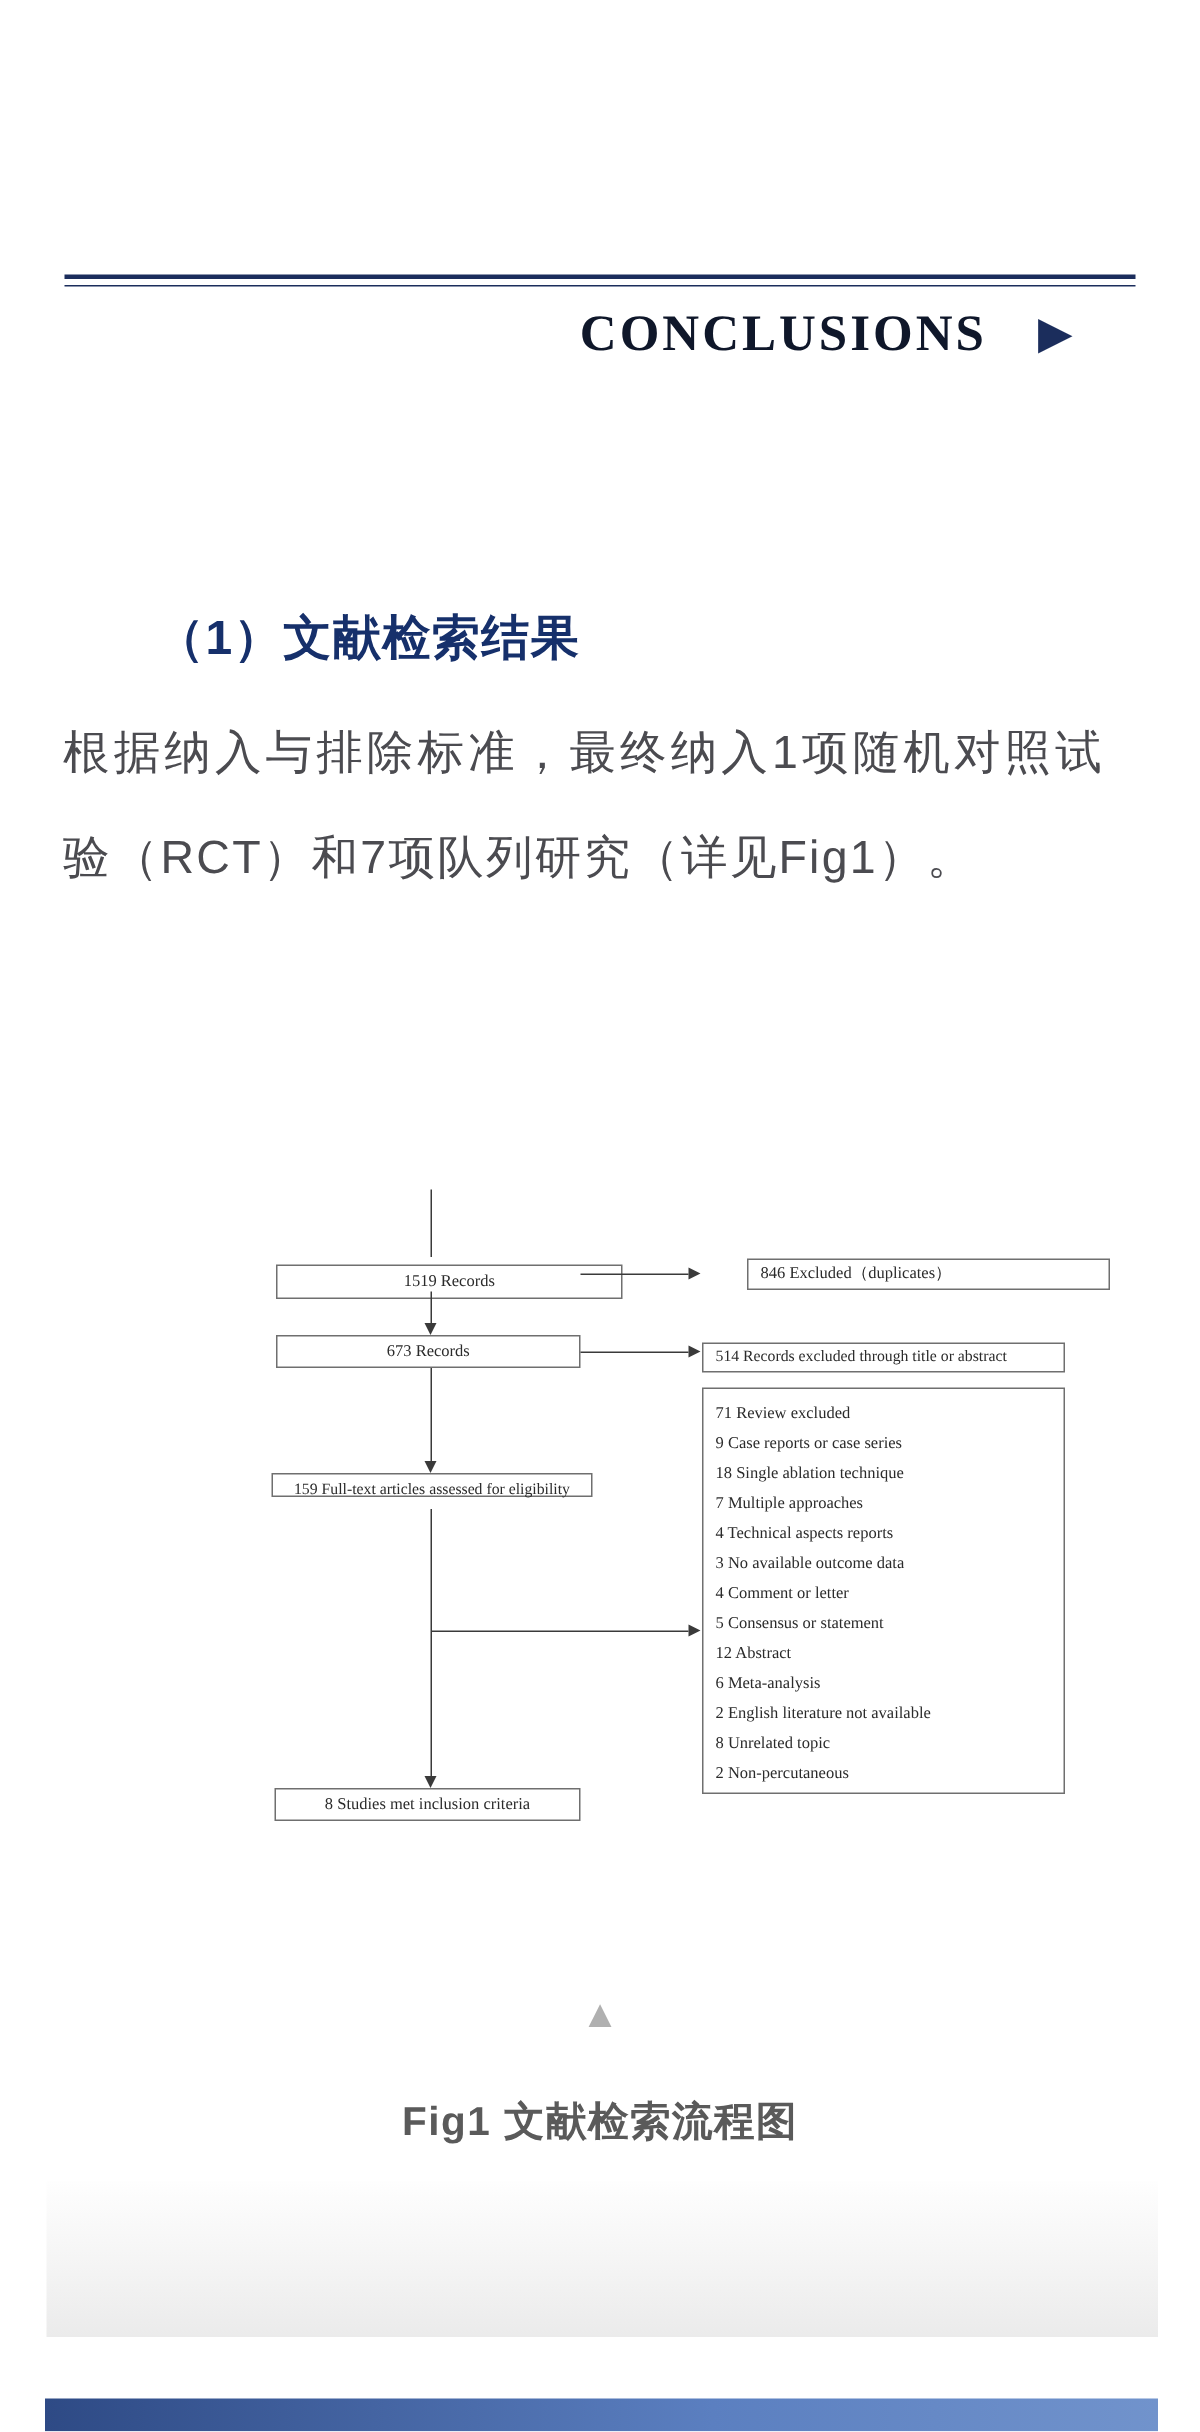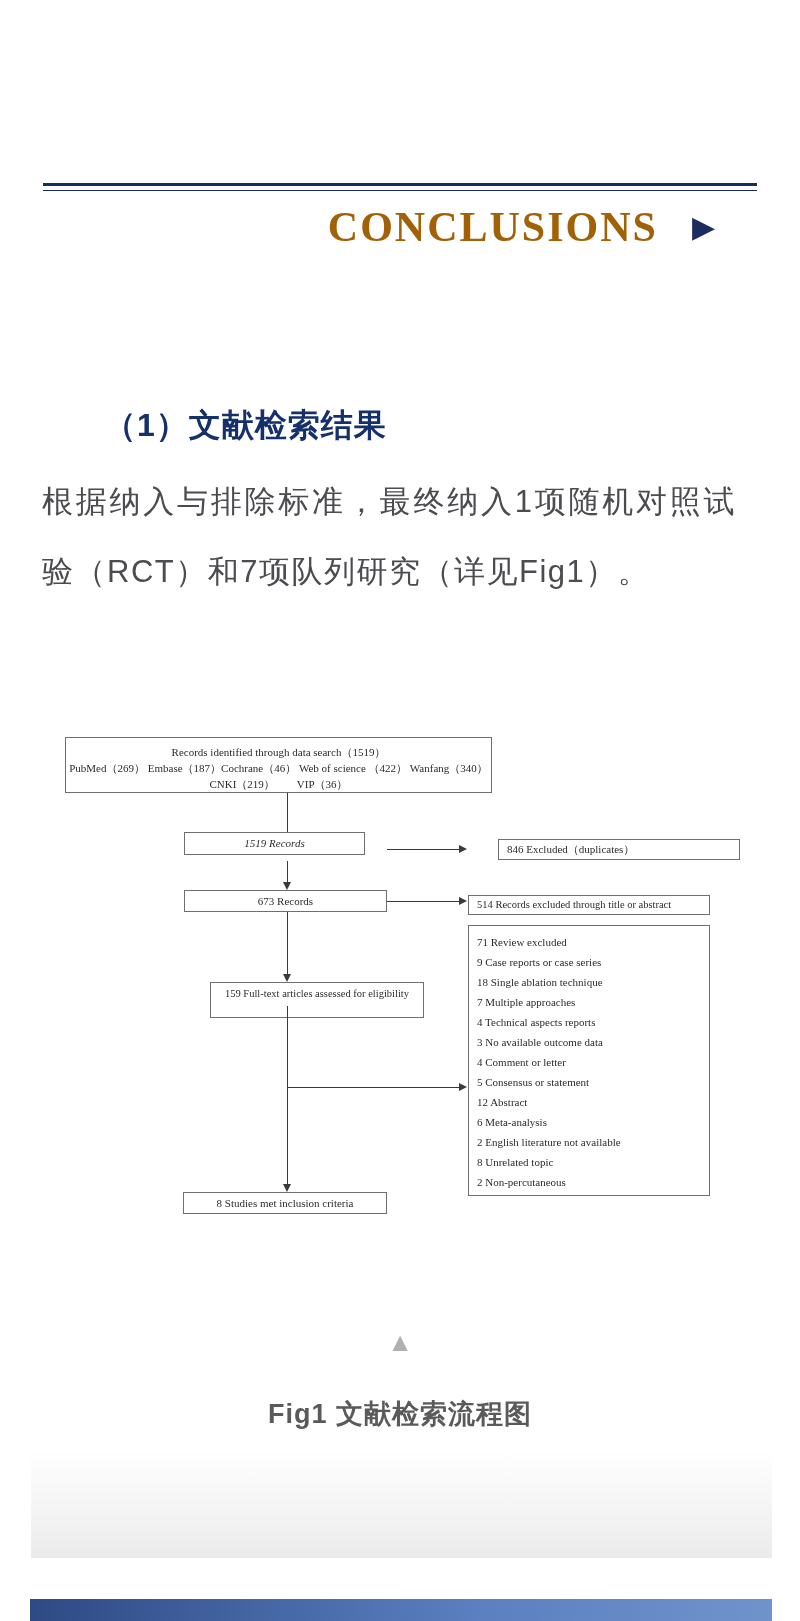--- a/index.html
+++ b/index.html
@@ -11,46 +11,46 @@
           background:linear-gradient(100deg,#1d3263 0%,#3d5a96 55%,#84a2d6 100%);
           border-top-right-radius:56px 86px;}
   .banner-title{position:absolute;left:47px;top:50%;transform:translateY(-50%);
           color:#ffffff;font-size:36px;font-weight:bold;letter-spacing:9px;white-space:nowrap;}
   .rule-thick{position:absolute;left:43px;top:183px;width:714px;height:3px;background:#1b2d5c;}
   .rule-thin{position:absolute;left:43px;top:190px;width:714px;height:1px;background:#1b2d5c;}
 
   
   .conclusions{position:absolute;top:206px;right:85px;display:flex;align-items:center;gap:34px;}
   .conclusions-label{font-family:"Liberation Serif","DejaVu Serif",serif;font-weight:bold;
-          font-size:42px;color:#a16207;letter-spacing:2px;line-height:1;}
+          font-size:34px;color:#0f172a;letter-spacing:2px;line-height:1;}
   .conclusions-arrow{color:#1b2d5c;font-size:30px;line-height:1;}
 
   
   .heading{position:absolute;left:64px;top:404px;font-size:32px;font-weight:bold;color:#16306b;
           letter-spacing:1px;margin-left:40px;}
   .para{position:absolute;left:42px;top:467px;width:694px;font-size:31px;color:#4b4b50;
           line-height:70px;letter-spacing:1.5px;text-align:justify;}
 
   
   .flowchart{position:absolute;left:63px;top:735px;width:650px;height:482px;
           font-family:"Liberation Serif","DejaVu Serif",serif;color:#2b2b2b;font-size:11px;}
   .fbox{position:absolute;border:1px solid #6f6f6f;background:#ffffff;box-sizing:border-box;}
   .fbox.center{text-align:center;}
   .fline{position:absolute;background:#3a3a3a;}
   .arr-down{position:absolute;width:0;height:0;border-left:4px solid transparent;
           border-right:4px solid transparent;border-top:8px solid #3a3a3a;}
   .arr-right{position:absolute;width:0;height:0;border-top:4px solid transparent;
           border-bottom:4px solid transparent;border-left:8px solid #3a3a3a;}
   .topbox{left:2px;top:2px;width:427px;height:56px;padding-top:6px;line-height:16px;}
-  .b1519{left:121px;top:97px;width:181px;height:23px;line-height:21px;font-style:italic;}
+  .b1519{left:121px;top:108px;width:231px;height:23px;line-height:21px;}
   .b846{left:405px;top:104px;width:242px;height:21px;line-height:19px;padding-left:8px;margin-left:30px;}
   .b673{left:121px;top:155px;width:203px;height:22px;line-height:20px;}
   .b514{left:405px;top:160px;width:242px;height:20px;line-height:18px;padding-left:8px;font-size:10.5px;white-space:nowrap;}
   .btall{left:405px;top:190px;width:242px;height:271px;padding:6px 16px 0 8px;line-height:20px;}
-  .b159{left:118px;top:247px;width:214px;height:36px;line-height:22px;font-size:10.5px;white-space:nowrap;margin-left:29px;}
+  .b159{left:118px;top:247px;width:214px;height:16px;line-height:22px;font-size:10.5px;white-space:nowrap;}
   .b8{left:120px;top:457px;width:204px;height:22px;line-height:20px;}
 
   
   .collapse-tri{position:absolute;left:0;top:1329px;width:800px;text-align:center;
           color:#b0b0b0;font-size:26px;line-height:1;}
   .fig-caption{position:absolute;left:0;top:1396px;width:800px;text-align:center;
           font-size:27px;font-weight:600;color:#5a5a5a;letter-spacing:1px;}
   .footer-panel{position:absolute;left:31px;top:1454px;width:741px;height:104px;
           background:linear-gradient(180deg,#fefefe 0%,#f4f4f4 55%,#ebebeb 100%);}
   .next-banner{position:absolute;left:30px;top:1599px;width:742px;height:22px;
@@ -67,25 +67,20 @@
   <div class="conclusions">
     <span class="conclusions-label">CONCLUSIONS</span>
     <span class="conclusions-arrow">▶</span>
   </div>
 
   <div class="heading">（1）文献检索结果</div>
   <div class="para">根据纳入与排除标准，最终纳入1项随机对照试验（RCT）和7项队列研究（详见Fig1）。</div>
 
   <div class="flowchart">
 
-    <div class="fbox topbox center">
-      <div>Records identified through data search（1519）</div>
-      <div>PubMed（269） Embase（187）Cochrane（46） Web of science （422） Wanfang（340）</div>
-      <div>CNKI（219）　　VIP（36）</div>
-    </div>
 
     <div class="fline" style="left:224px;top:58px;width:1px;height:45px;"></div>
 
     <div class="fbox b1519 center">1519 Records</div>
     <div class="fline" style="left:324px;top:114px;width:72px;height:1px;"></div>
     <div class="arr-right" style="left:396px;top:110px;"></div>
     <div class="fbox b846">846 Excluded（duplicates）</div>
 
     <div class="fline" style="left:224px;top:126px;width:1px;height:21px;"></div>
     <div class="arr-down" style="left:220px;top:147px;"></div>

